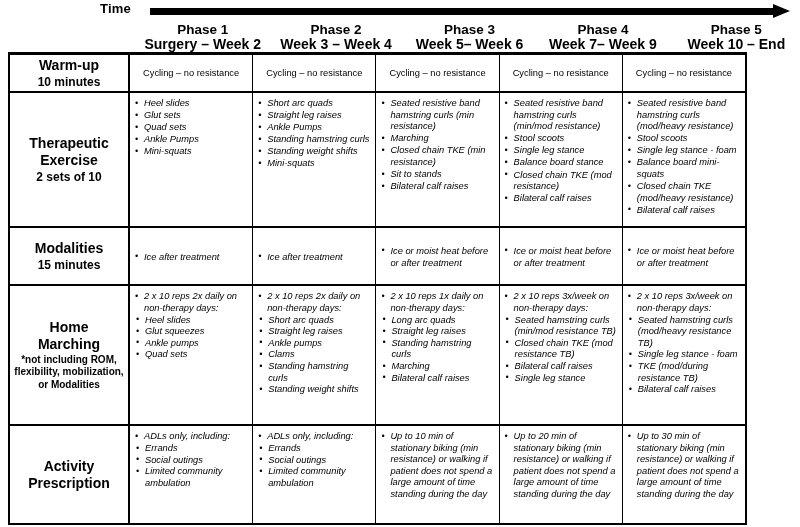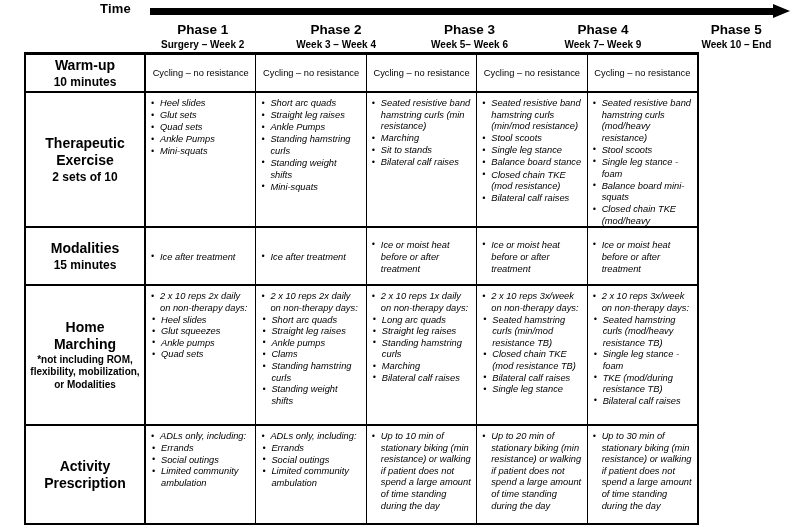--- a/index.html
+++ b/index.html
@@ -42,26 +42,26 @@
     display: flex;
   }
   .ph-spacer { width: 120px; flex: 0 0 120px; }
   .ph-cell {
     flex: 1 1 0;
     display: flex; flex-direction: column;
     align-items: center; justify-content: flex-start;
     padding-top: 0px;
   }
   .ph-title { font-size: 13.5px; font-weight: bold; line-height: 16px; }
-  .ph-sub { font-size: 10px; font-weight: bold; line-height: 13px; white-space: nowrap; }
+  .ph-sub { font-size: 14px; font-weight: bold; line-height: 13px; white-space: nowrap; }
 
   
   .tbl {
-    position: absolute; left: 24px; top: 52px;
-    width: 675px; height: 473px;
+    position: absolute; left: 8px; top: 52px;
+    width: 739px; height: 473px;
     border: 2.5px solid #000;
     border-top-width: 3px;
     display: flex; flex-direction: column;
   }
   .trow { display: flex; width: 100%; border-bottom: 2.5px solid #000; }
   .trow:last-child { border-bottom: none; }
   .r-warmup    { height: 38px; }
   .r-therex    { height: 135px; }
   .r-modal     { height: 58px; }
   .r-home      { height: 140px; }
@@ -202,20 +202,21 @@
             <li>Ankle Pumps</li>
             <li>Standing hamstring curls</li>
             <li>Standing weight shifts</li>
             <li>Mini-squats</li>
           </ul>
       </div>
       <div class="cell">
         <ul class="b1">
             <li>Seated resistive band hamstring curls (min resistance)</li>
             <li>Marching</li>
+            <li>Closed chain TKE (min resistance)</li>
             <li>Sit to stands</li>
             <li>Bilateral calf raises</li>
           </ul>
       </div>
       <div class="cell">
         <ul class="b1">
             <li>Seated resistive band hamstring curls (min/mod resistance)</li>
             <li>Stool scoots</li>
             <li>Single leg stance</li>
             <li>Balance board stance</li>

